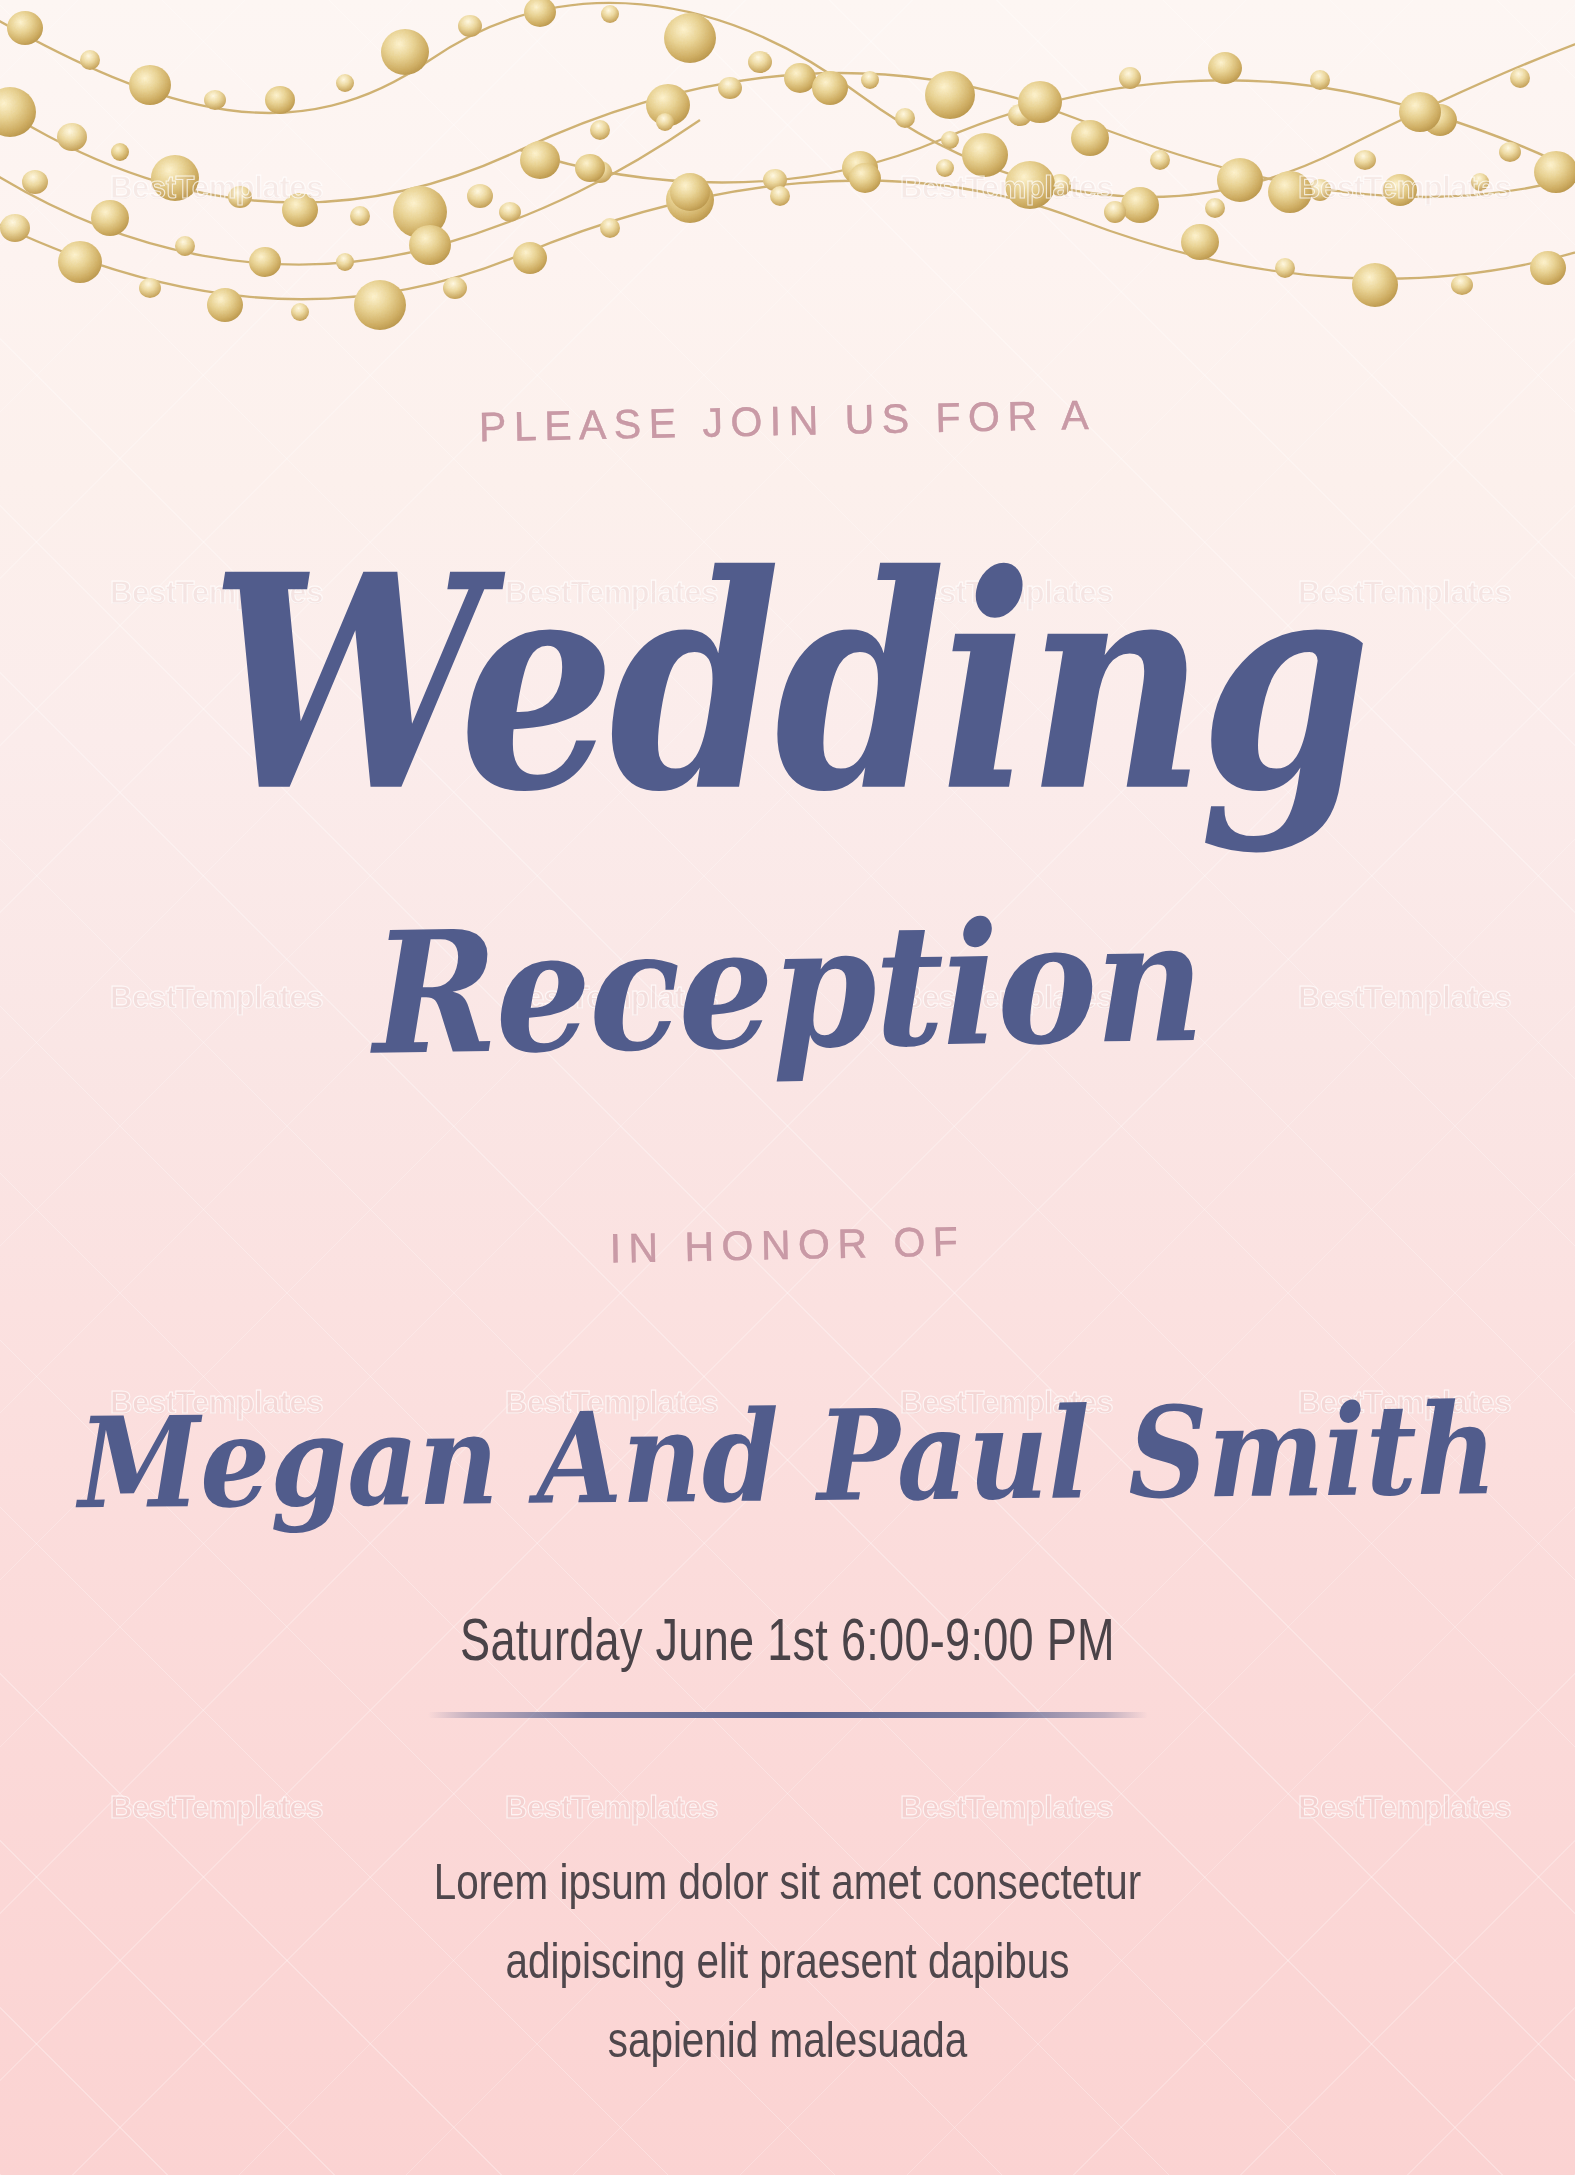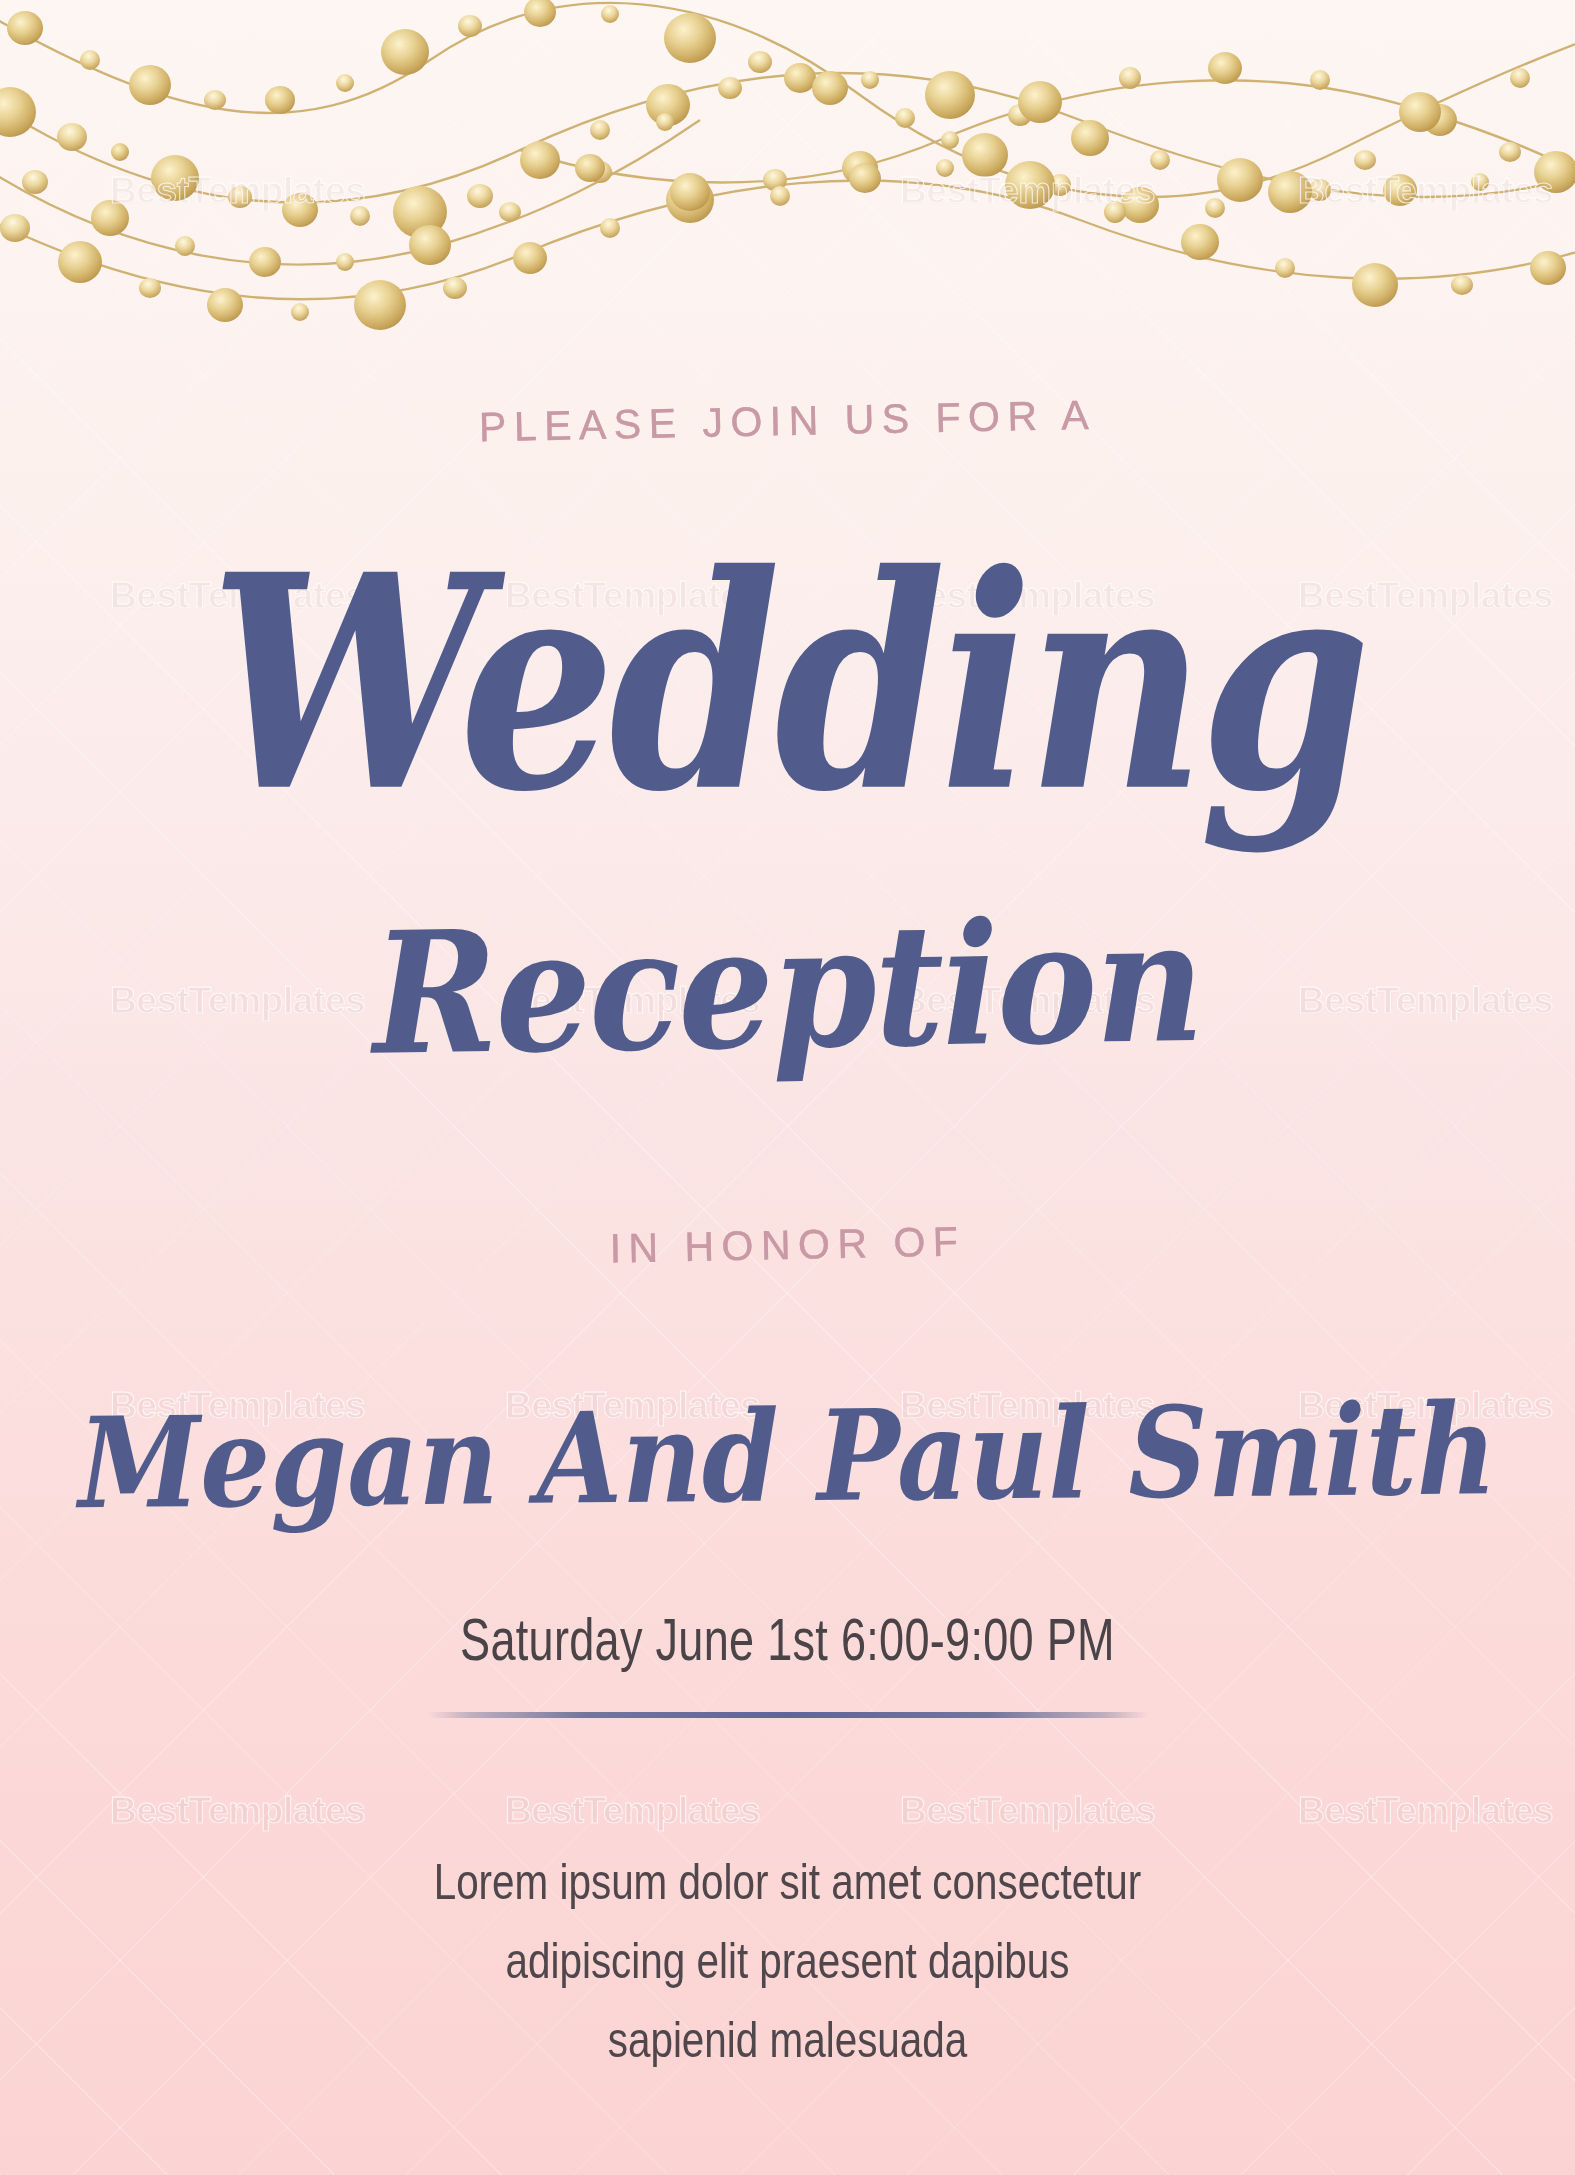--- a/index.html
+++ b/index.html
@@ -52,21 +52,21 @@
   
   .watermarks {
     position: absolute;
     inset: 0;
     pointer-events: none;
     z-index: 3;
   }
   .wm {
     position: absolute;
     font-family: "Liberation Sans", sans-serif;
-    font-size: 37px;
+    font-size: 31px;
     font-weight: 700;
     letter-spacing: -0.4px;
     color: rgba(255,255,255,0.0);
     -webkit-text-stroke: 1.1px rgba(255,255,255,0.72);
     white-space: nowrap;
     text-shadow: 0 1px 0 rgba(190,150,150,0.10);
   }
 
   
   .content {

